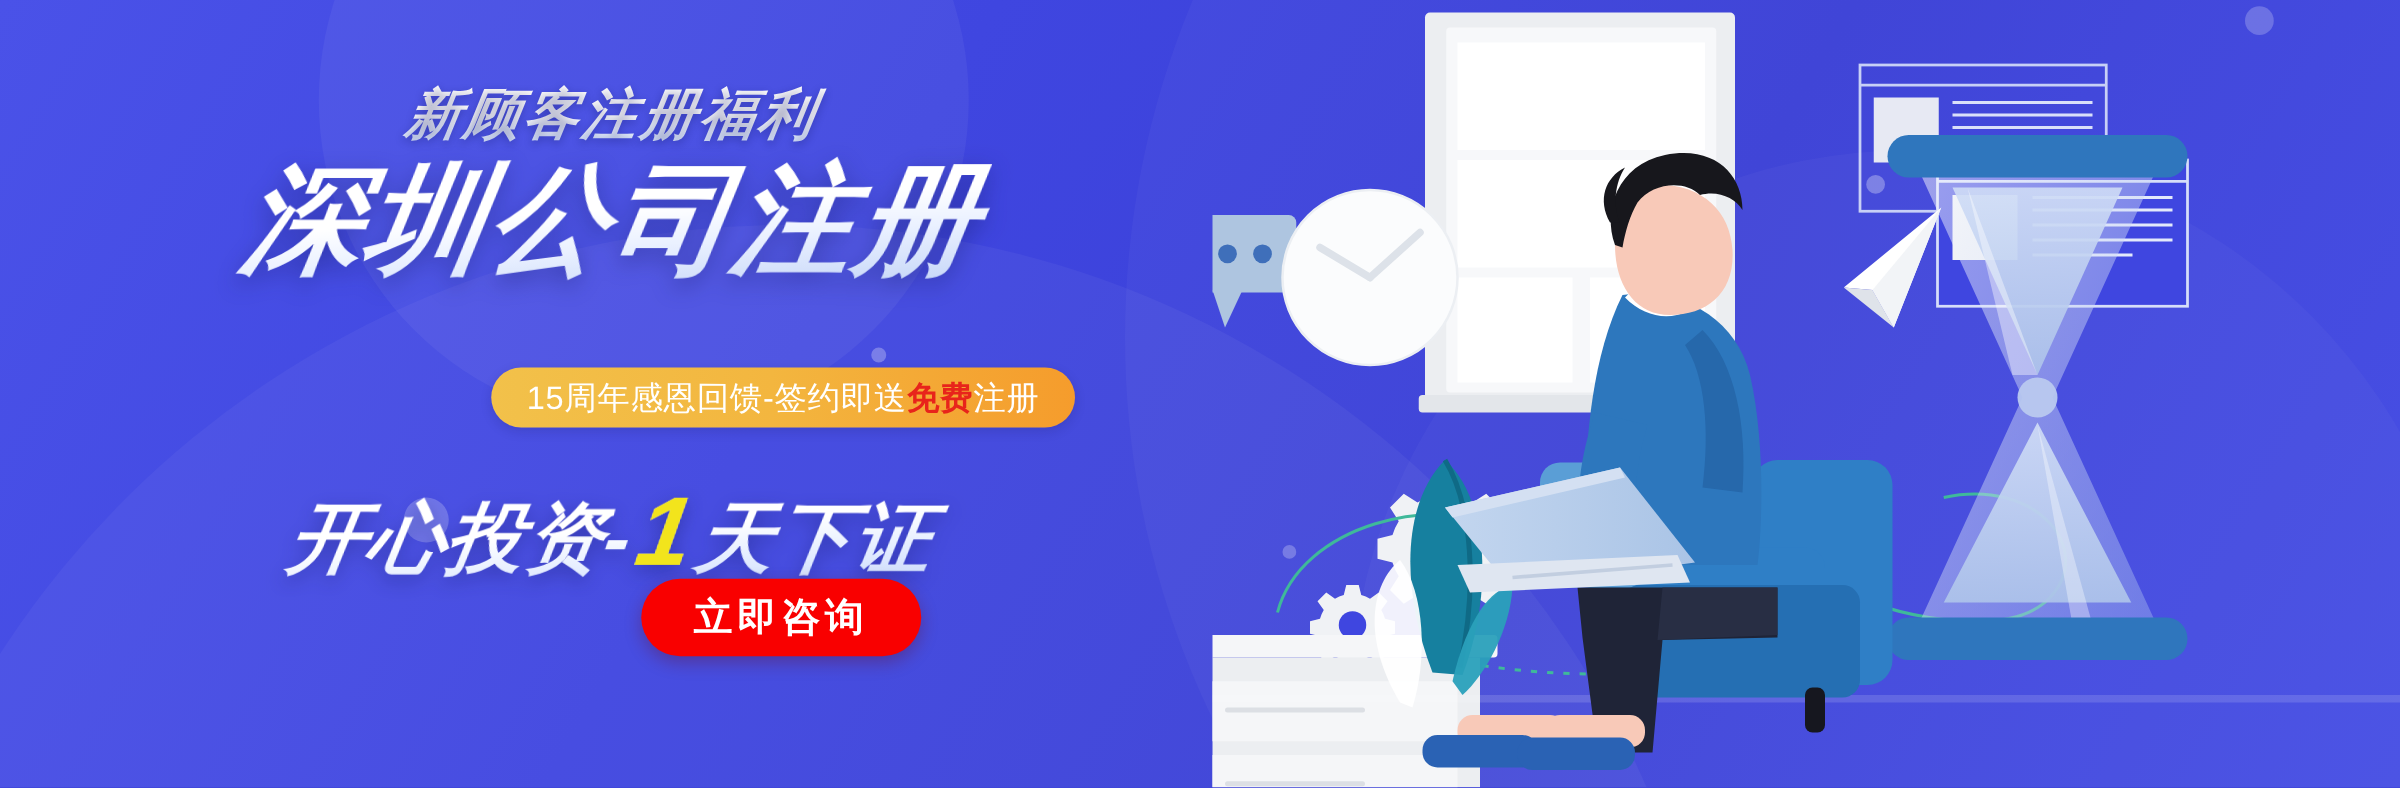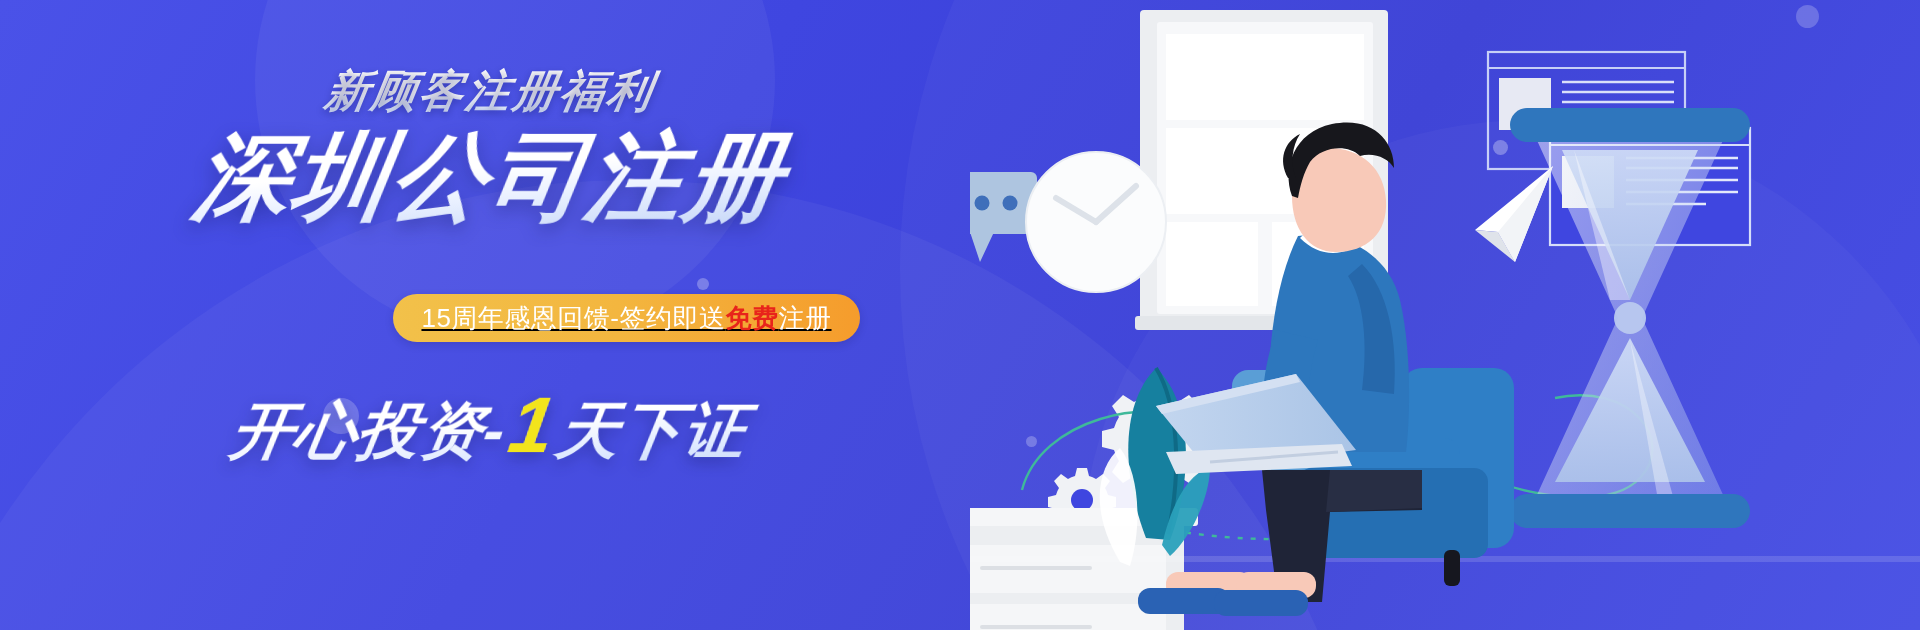--- a/index.html
+++ b/index.html
@@ -51,21 +51,20 @@
     filter:drop-shadow(0 6px 10px rgba(14,18,80,.38));
     transform:skewX(-9deg);
   }
 
   .pill{
     position:absolute; left:393px; top:294px;
     width:467px; height:48px; border-radius:24px;
     background:linear-gradient(90deg,#f2c14a 0%,#f3b63f 48%,#f59c2c 100%);
     display:flex; align-items:center; justify-content:center;
     box-shadow:0 3px 9px rgba(20,20,70,.16);
-    text-decoration:underline;
   }
   .pill-text{ font-size:26px; font-weight:500; color:#ffffff; letter-spacing:.5px; white-space:nowrap;}
   .pill-text .hot{ color:#e8241b; font-weight:700; }
 
   .subline{
     position:absolute; left:0; right:0; top:380px;
     text-align:center;
     font-size:62px; font-weight:700; font-style:italic; letter-spacing:1px;
     background:linear-gradient(176deg,#ffffff 0%,#ffffff 48%,#dde8ff 72%,#b4c8ef 100%);
     -webkit-background-clip:text; background-clip:text; -webkit-text-fill-color:transparent;
@@ -275,15 +274,18 @@
     <div class="eyebrow">新顾客注册福利</div>
 
     <div class="headline">深圳公司注册</div>
 
     <div class="pill">
       <span class="pill-text"><span>15周年感恩回馈-签约即送</span><span class="hot">免费</span><span>注册</span></span>
     </div>
 
     <div class="subline"><span>开心投资-</span><span class="num">1</span><span>天下证</span></div>
 
+    <div class="cta">
+      <span class="cta-label">立即咨询</span>
+    </div>
 
   </div>
 </div>
 
 </body></html>

